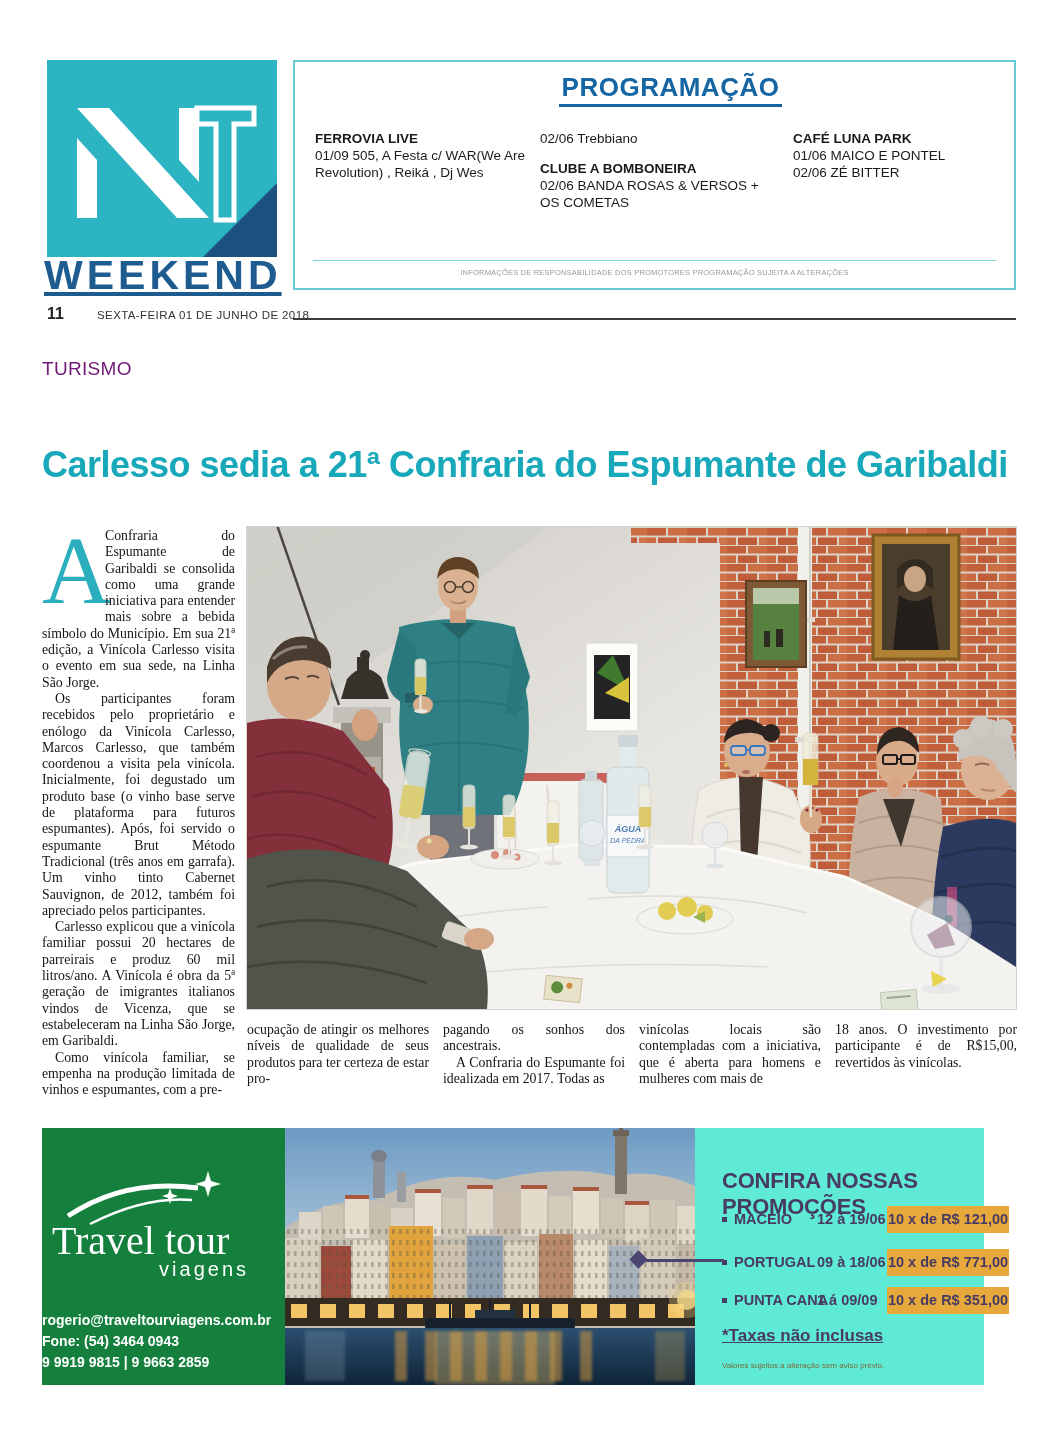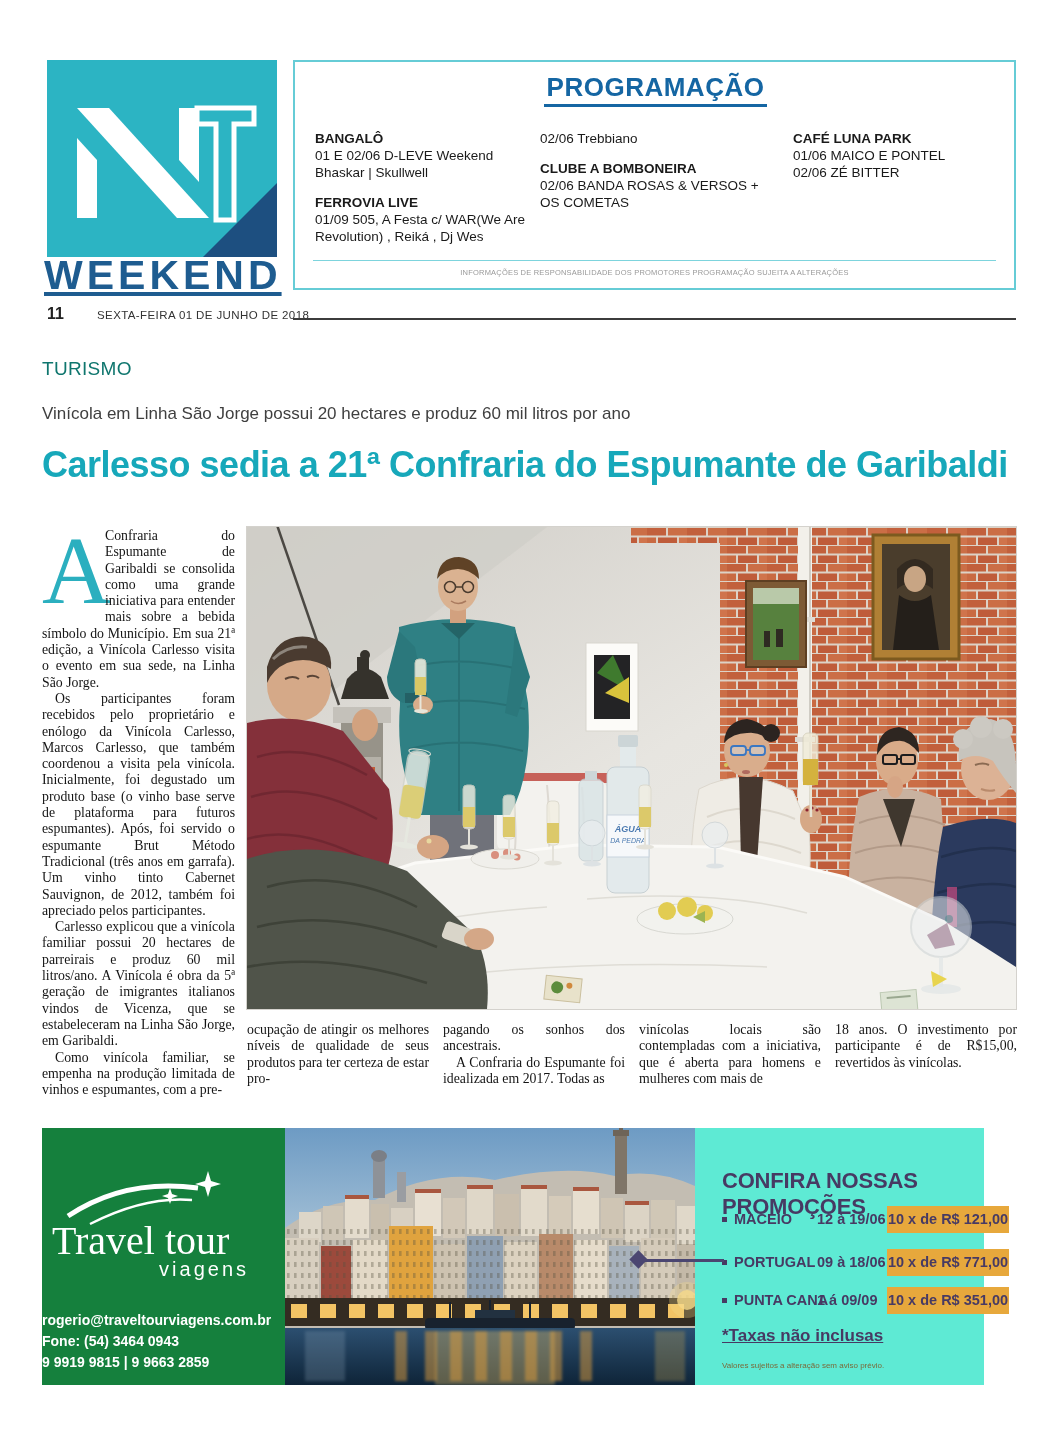--- a/index.html
+++ b/index.html
@@ -9,36 +9,36 @@
 
   
   #logo-box{left:47px;top:60px;width:230px;height:197px;}
   #brand-weekend{left:44px;top:252px;width:238px;font-size:41px;font-weight:bold;color:#1e5c90;letter-spacing:4px;text-decoration:underline;}
   #page-number{left:47px;top:305px;font-size:16px;font-weight:bold;color:#222;}
   #page-date{left:97px;top:309px;font-size:11.5px;color:#333;letter-spacing:.4px;}
   #header-rule{left:293px;top:318px;width:723px;height:2px;background:#3c3c3c;}
 
   
   #prog-box{left:293px;top:60px;width:723px;height:230px;border:2px solid #66ccd6;box-sizing:border-box;}
-  #prog-title{position:absolute;top:10px;left:1px;width:100%;text-align:center;}
+  #prog-title{position:absolute;top:10px;left:16px;width:100%;text-align:center;}
   #prog-title span{display:inline-block;font-size:26px;font-weight:bold;color:#1566a3;
       border-bottom:3px solid #1566a3;padding:0 3px 1px 3px;letter-spacing:.5px;}
   .prog-col{position:absolute;top:68px;font-size:13.5px;line-height:17px;}
   #prog-col1{left:20px;width:218px;}
   #prog-col2{left:245px;width:248px;}
   #prog-col3{left:498px;width:218px;}
   .prog-item{margin-bottom:13px;}
   .prog-venue{font-weight:bold;}
   .prog-lines{white-space:pre-line;}
   #prog-sep{position:absolute;left:18px;top:198px;width:683px;height:1px;background:#7dd4dd;}
   #prog-disclaimer{position:absolute;top:206px;left:0;width:100%;text-align:center;
       font-size:7.5px;color:#999;letter-spacing:.2px;}
 
   
-  #kicker{left:42px;top:358px;font-size:19px;color:#0f766e;font-weight:500;letter-spacing:.3px;}
+  #kicker{left:42px;top:358px;font-size:19px;color:#701a75;font-weight:500;letter-spacing:.3px;}
   #subheadline{left:42px;top:404px;font-size:17px;color:#3f3f3f;}
   #headline{left:42px;top:444px;width:980px;font-size:36px;font-weight:bold;color:#17a8ba;
       letter-spacing:-.5px;white-space:nowrap;}
 
   
   .bodytext{font-family:"Liberation Serif",serif;font-size:13.8px;line-height:16.3px;
       text-align:justify;color:#141414;}
   #col-left{left:42px;top:528px;width:193px;height:566px;}
   .bodytext p{margin:0;}
   .bodytext p.ind{text-indent:13px;}
@@ -91,25 +91,20 @@
   </svg>
   <div id="brand-weekend" class="abs">WEEKEND</div>
   <div id="page-number" class="abs">11</div>
   <div id="page-date" class="abs">SEXTA-FEIRA 01 DE JUNHO DE 2018</div>
   <div id="header-rule" class="abs"></div>
 
   <div id="prog-box" class="abs">
     <div id="prog-title"><span>PROGRAMAÇÃO</span></div>
     <div id="prog-col1" class="prog-col">
       <div class="prog-item">
-        <div class="prog-venue">BANGALÔ</div>
-        <div class="prog-lines">01 E 02/06 D-LEVE Weekend
-Bhaskar | Skullwell</div>
-      </div>
-      <div class="prog-item">
         <div class="prog-venue">FERROVIA LIVE</div>
         <div class="prog-lines">01/09 505, A Festa c/ WAR(We Are
 Revolution) , Reiká , Dj Wes</div>
       </div>
     </div>
     <div id="prog-col2" class="prog-col">
       <div class="prog-item">
         <div class="prog-lines">02/06 Trebbiano</div>
       </div>
       <div class="prog-item">
@@ -123,21 +118,20 @@
         <div class="prog-venue">CAFÉ LUNA PARK</div>
         <div class="prog-lines">01/06 MAICO E PONTEL
 02/06 ZÉ BITTER</div>
       </div>
     </div>
     <div id="prog-sep"></div>
     <div id="prog-disclaimer">INFORMAÇÕES DE RESPONSABILIDADE DOS PROMOTORES PROGRAMAÇÃO SUJEITA A ALTERAÇÕES</div>
   </div>
 
   <div id="kicker" class="abs">TURISMO</div>
-  <div id="subheadline" class="abs">Vinícola em Linha São Jorge possui 20 hectares e produz 60 mil litros por ano</div>
   <div id="headline" class="abs">Carlesso sedia a 21ª Confraria do Espumante de Garibaldi</div>
 
   <div id="col-left" class="abs bodytext">
     <span id="dropcap">A</span>
     <p>Confraria do Espumante de Garibaldi se consolida como uma grande iniciativa para entender mais sobre a bebida símbolo do Município. Em sua 21ª edição, a Vinícola Carlesso visita o evento em sua sede, na Linha São Jorge.</p>
     <p class="ind">Os participantes foram recebidos pelo proprietário e enólogo da Vinícola Carlesso, Marcos Carlesso, que também coordenou a visita pela vinícola. Inicialmente, foi degustado um produto base (o vinho base serve de plataforma para futuros espumantes). Após, foi servido o espumante Brut Método Tradicional (três anos em garrafa). Um vinho tinto Cabernet Sauvignon, de 2012, também foi apreciado pelos participantes.</p>
     <p class="ind">Carlesso explicou que a vinícola familiar possui 20 hectares de parreirais e produz 60 mil litros/ano. A Vinícola é obra da 5ª geração de imigrantes italianos vindos de Vicenza, que se estabeleceram na Linha São Jorge, em Garibaldi.</p>
     <p class="ind">Como vinícola familiar, se empenha na produção limitada de vinhos e espumantes, com a pre-</p>
   </div>
 

